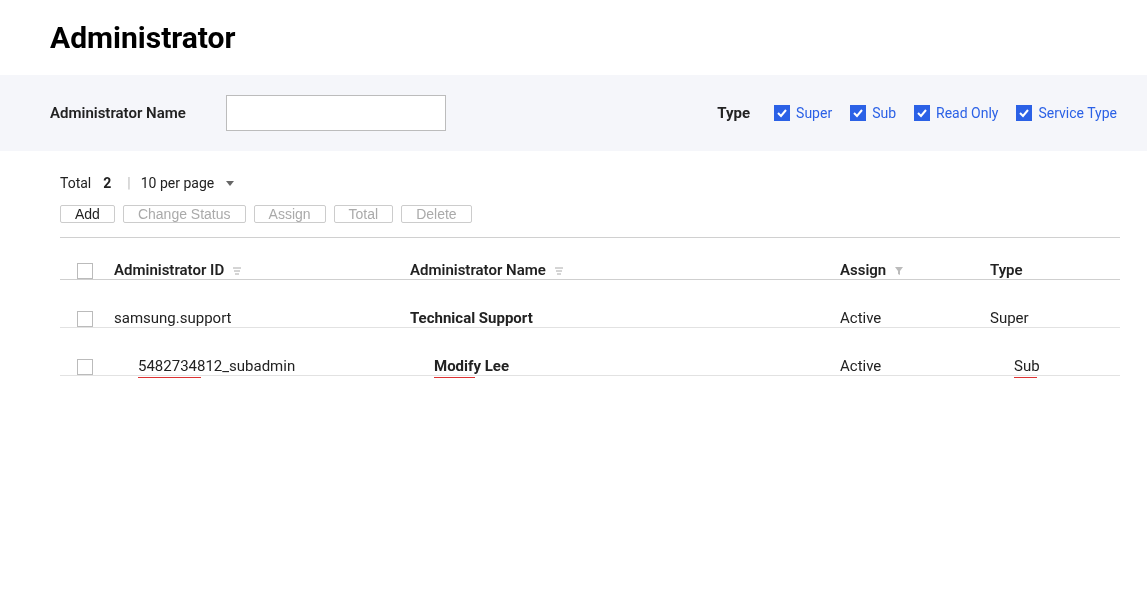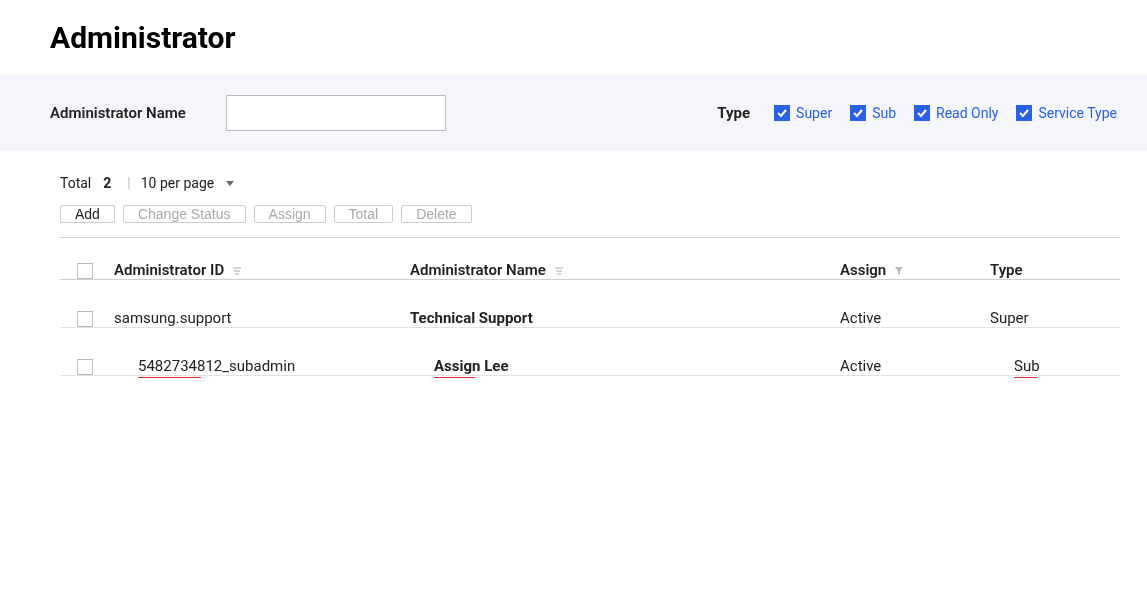--- a/index.html
+++ b/index.html
@@ -146,21 +146,21 @@
       <div class="cell-name bold">Technical Support</div>
       <div class="cell-status">Active</div>
       <div class="cell-type">Super</div>
     </div>
 
     <div class="tr">
       <div class="cell-check">
           <span class="row-check"></span>
         </div>
       <div class="cell-id"><span class="underline-red">5482734812_subadmin</span></div>
-      <div class="cell-name bold"><span class="underline-red short">Assign Lee</span></div>
+      <div class="cell-name bold"><span class="underline-red short">Modify Lee</span></div>
       <div class="cell-status">Active</div>
       <div class="cell-type"><span class="underline-red type">Sub</span></div>
     </div>
   </div>
 </div>
 
 <div class="annot-wrapper">
   
   
   

